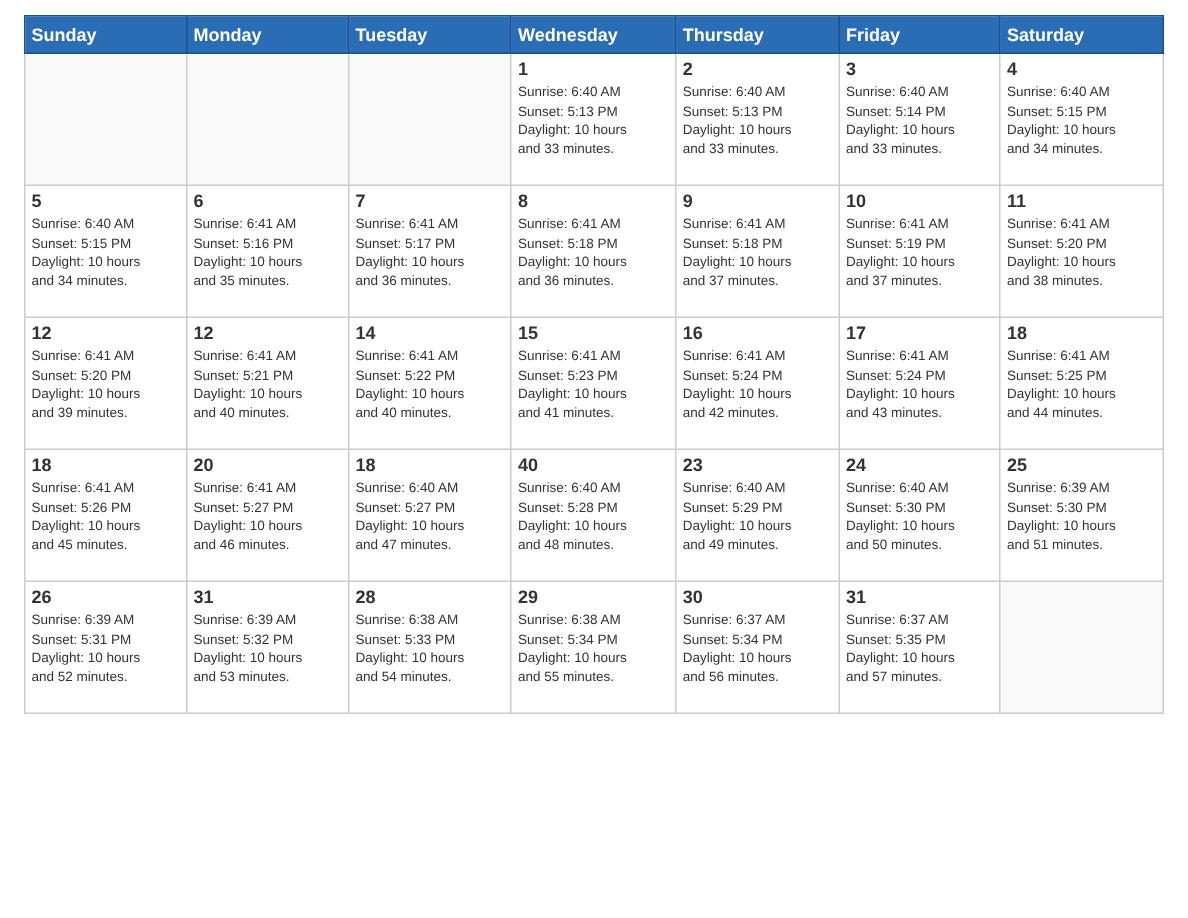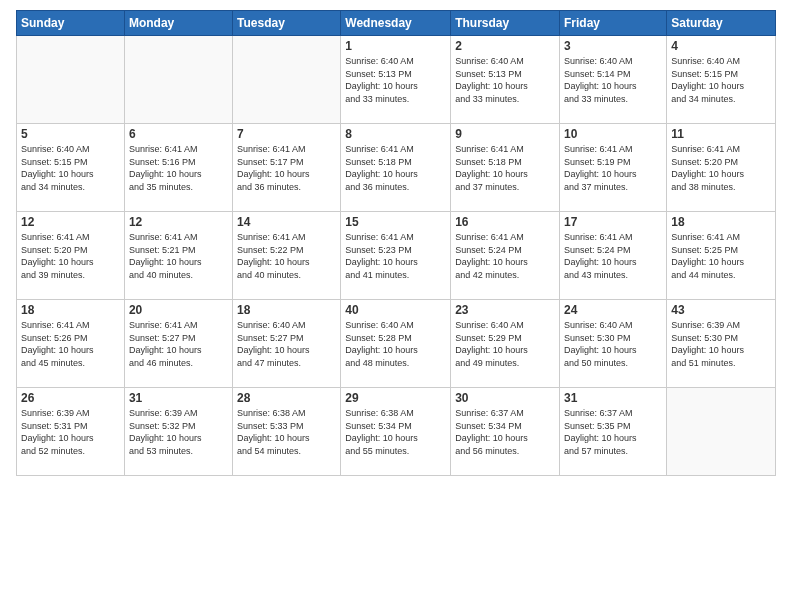--- a/index.html
+++ b/index.html
@@ -281,21 +281,21 @@
 and 49 minutes.</div>
           </td>
           <td>
             <div class="day-number">24</div>
             <div class="day-info" style="white-space: pre-line;">Sunrise: 6:40 AM
 Sunset: 5:30 PM
 Daylight: 10 hours
 and 50 minutes.</div>
           </td>
           <td>
-            <div class="day-number">43</div>
+            <div class="day-number">25</div>
             <div class="day-info" style="white-space: pre-line;">Sunrise: 6:39 AM
 Sunset: 5:30 PM
 Daylight: 10 hours
 and 51 minutes.</div>
           </td>
         </tr>
         <tr>
           <td>
             <div class="day-number">26</div>
             <div class="day-info" style="white-space: pre-line;">Sunrise: 6:39 AM

